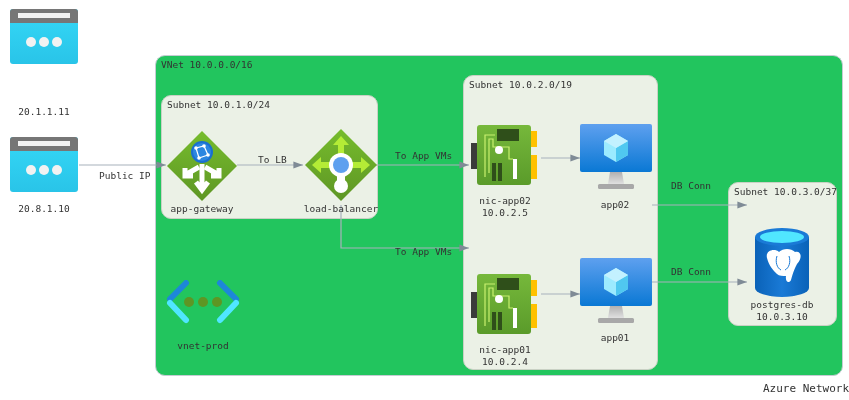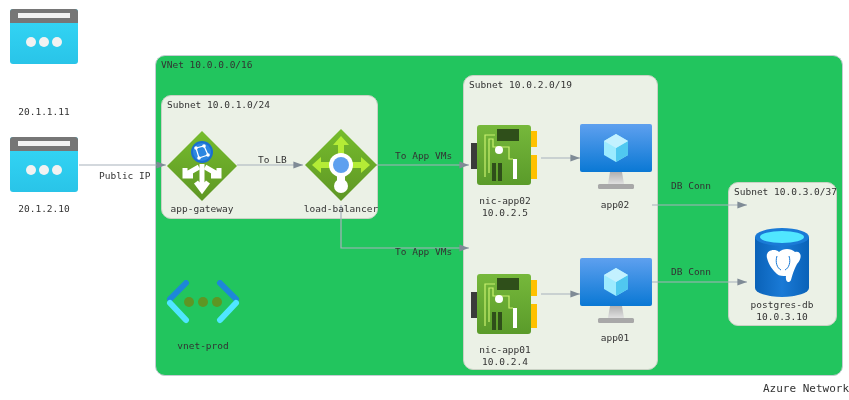--- a/index.html
+++ b/index.html
@@ -75,21 +75,21 @@
 <div class="icon" style="left:10px; top:137px; width:68px; height:55px;">
   <svg width="68" height="55" viewBox="0 0 68 55">
     <rect x="0" y="0" width="68" height="55" rx="3" fill="url(#cg)"></rect>
     <path d="M3,0 H65 A3,3 0 0 1 68,3 V14 H0 V3 A3,3 0 0 1 3,0 Z" fill="#767676"></path>
     <rect x="8" y="4" width="52" height="5" fill="#f2f2f2"></rect>
     <circle cx="21" cy="33" r="5" fill="#f2f2f2"></circle>
       <circle cx="34" cy="33" r="5" fill="#f2f2f2"></circle>
       <circle cx="47" cy="33" r="5" fill="#f2f2f2"></circle>
   </svg>
 </div>
-<span class="node-label" style="left:44px; top:203px;">20.1.2.10</span>
+<span class="node-label" style="left:44px; top:203px;">20.8.1.10</span>
 
 <div class="icon" style="left:166px; top:130px; width:72px; height:72px;">
   <svg width="72" height="72" viewBox="0 0 72 72">
     <defs>
         <linearGradient id="gg" x1="0" y1="0" x2="0" y2="1">
           <stop offset="0" stop-color="#76bc2d"></stop>
           <stop offset="1" stop-color="#5e9624"></stop>
         </linearGradient>
       </defs>
     <path d="M36,1 L71,36 L36,71 L1,36 Z" fill="url(#gg)"></path>

